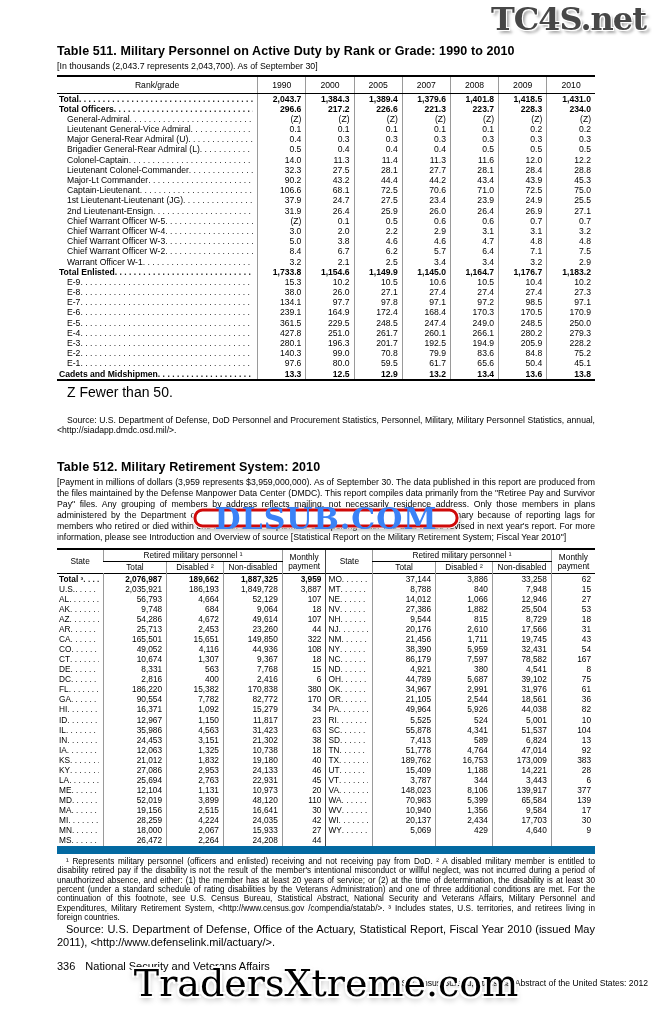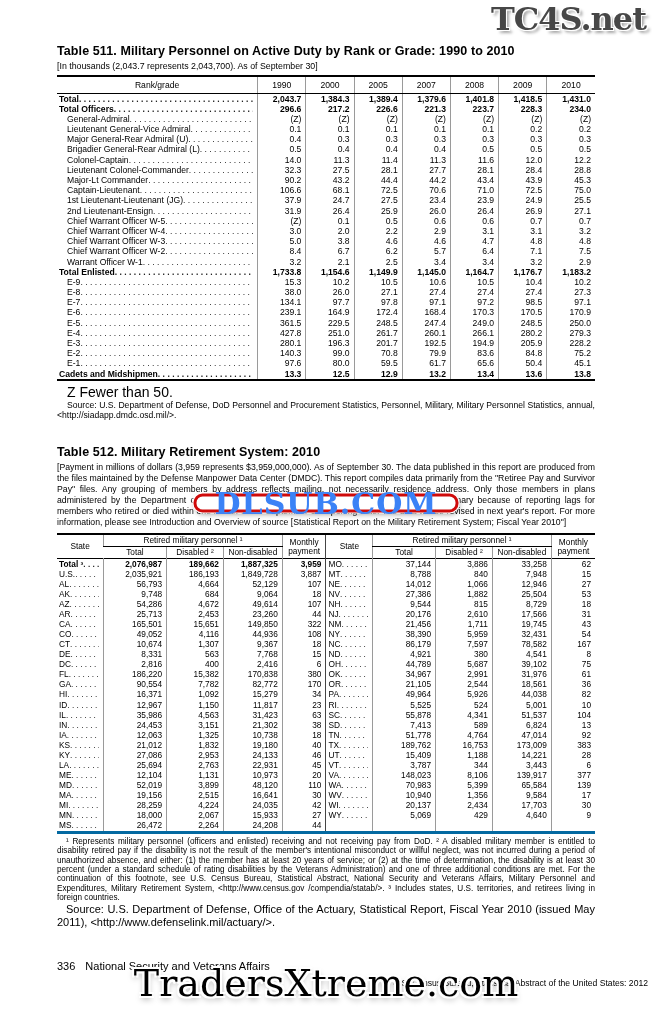--- a/index.html
+++ b/index.html
@@ -44,26 +44,26 @@
   .tbl511 th.yr, .tbl511 td.num { border-left:1px solid #9a9a9a; }
   .tbl511 td { padding:0.5px 4px 0.5px 2px; line-height:1.07; }
   .tbl511 td.num { text-align:right; }
   .stub  { display:flex; }
   .lbl   { white-space:nowrap; }
   .dots  { flex:1; overflow:hidden; white-space:nowrap; color:#222; }
   .ind .lbl { padding-left:8px; }
   tr.bold td { font-weight:bold; }
 
   .fn-z { font-size:14px; padding-left:10px; margin-top:3px; }
-  .src  { font-size:8.6px; text-indent:10px; margin-top:1px; text-align:justify; line-height:1.15; }
+  .src  { font-size:8.6px; text-indent:10px; margin-top:16px; text-align:justify; line-height:1.15; }
 
   
   .t512 { margin-top:24px; }
   .t512-intro { position:relative; font-size:8.7px; line-height:11px; text-align:justify; margin-bottom:5px; }
-  .tbl512 { border-top:2px solid #000; border-bottom:3px solid #0369a1; font-size:8.3px; }
+  .tbl512 { border-top:2px solid #000; border-bottom:8px solid #0369a1; font-size:8.3px; }
   .tbl512 thead th { font-weight:normal; text-align:center; vertical-align:middle; padding:1px 2px; line-height:1.1; }
   .tbl512 thead { border-bottom:1px solid #000; }
   .tbl512 th, .tbl512 td { border-left:1px solid #9a9a9a; }
   .tbl512 th:first-child, .tbl512 td:first-child { border-left:none; }
   .tbl512 th.grp { border-bottom:1px solid #000; }
   .tbl512 .half2 { border-left:1.5px solid #444; }
   .tbl512 td { padding:0.4px 4px 0.4px 2px; line-height:1.12; }
   .tbl512 td.num512 { text-align:right; }
   .bold-cell { font-weight:bold; }
 

